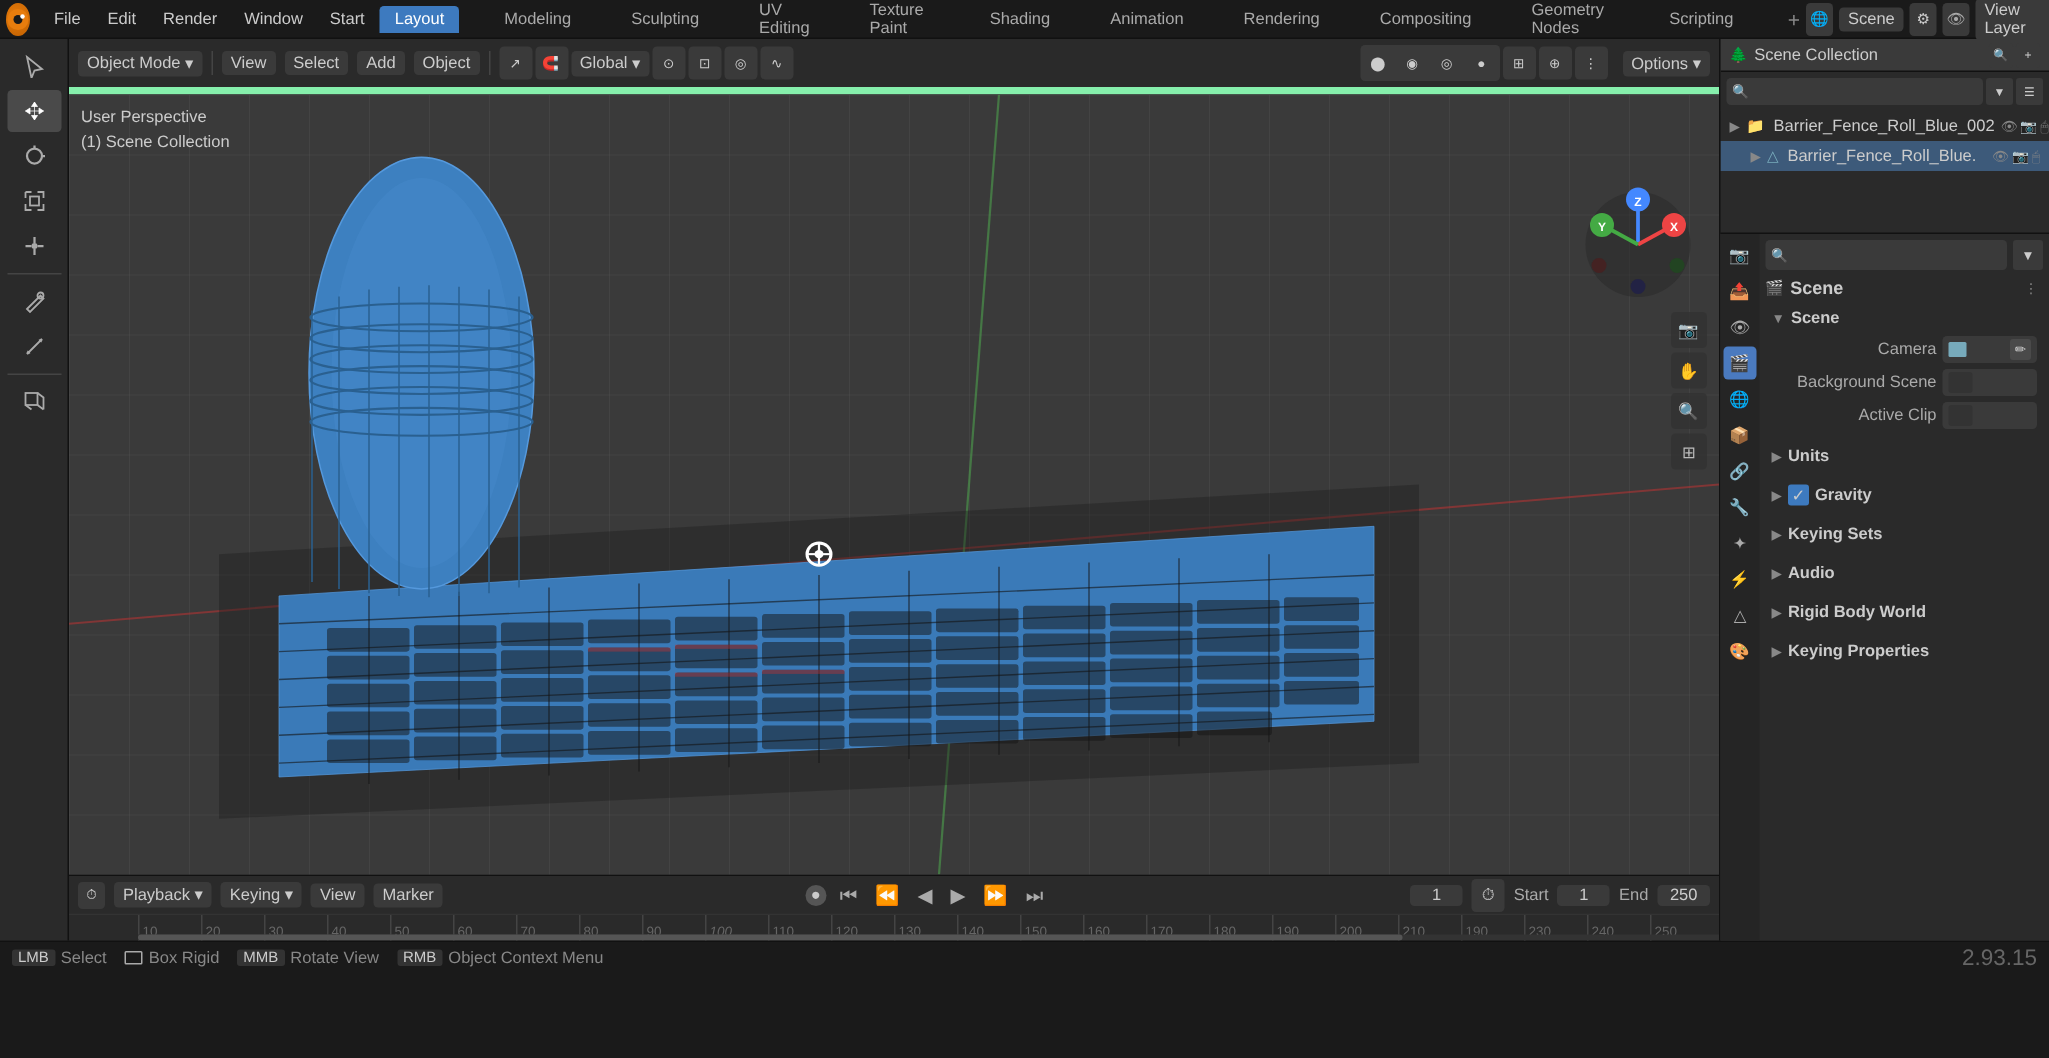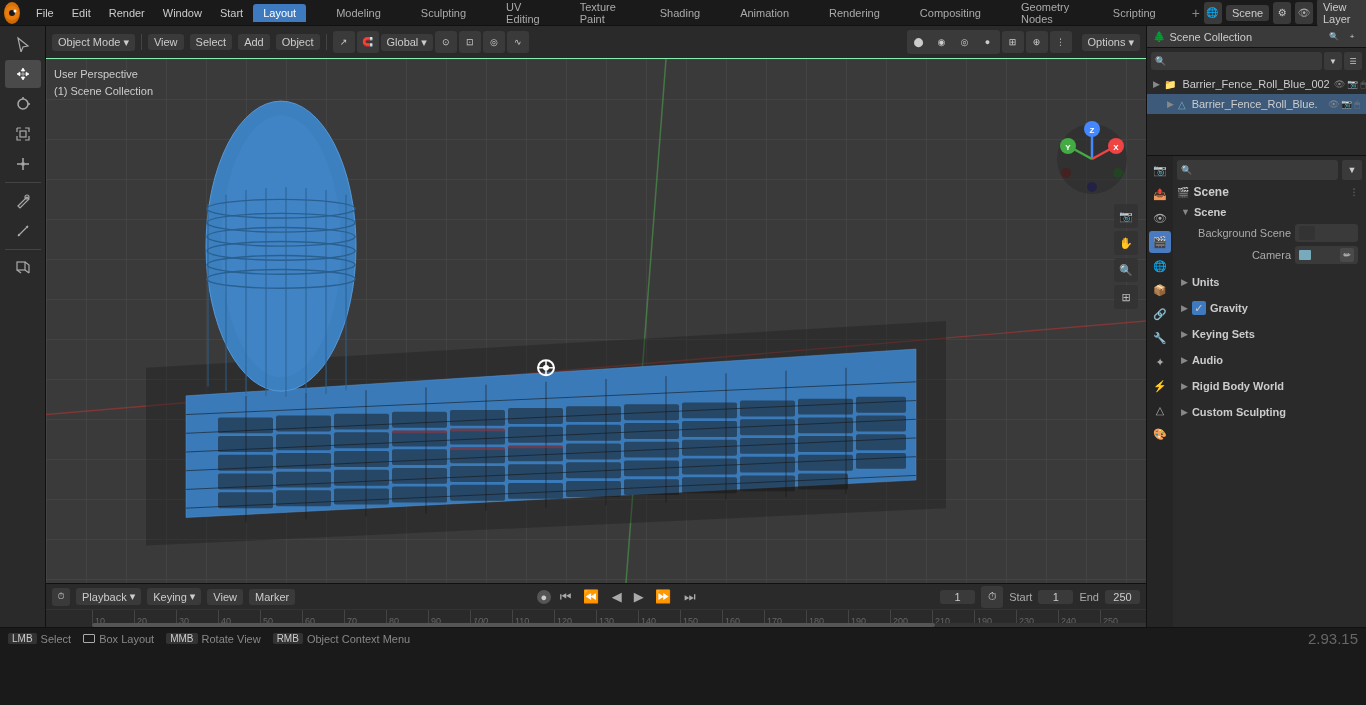--- a/index.html
+++ b/index.html
@@ -136,21 +136,21 @@
     }
 
     
     #viewport-header {
       height: 26px;
       background: #2a2a2a;
       display: flex;
       align-items: center;
       padding: 16px 6px;
       gap: 6px;
-      border-bottom: 1px solid #86efac;
+      border-bottom: 5px solid #86efac;
     }
     .vp-header-btn {
       padding: 2px 6px;
       border-radius: 3px;
       cursor: pointer;
       font-size: 11px;
       color: #ccc;
       background: #3a3a3a;
       border: none;
       display: flex; align-items: center; gap: 3px;
@@ -836,35 +836,41 @@
             <div style="margin-left:auto;width:16px;height:16px;display:flex;align-items:center;justify-content:center;cursor:pointer;font-size:9px;color:#888;">⋮</div>
           </div>
 
           <div class="prop-section">
             <div class="prop-section-header">
               <span class="prop-expand">▼</span>
               <span class="prop-section-title">Scene</span>
             </div>
 
             <div class="prop-row">
-              <div class="prop-label">Background Scene</div>
-              <div class="prop-value" style="display:flex;align-items:center;gap:4px;">
-                <div class="prop-bg-icon"></div>
-              </div>
-            </div>
-
-            <div class="prop-row">
               <div class="prop-label">Camera</div>
               <div class="prop-value" style="display:flex;align-items:center;gap:4px;">
                 <span style="width:12px;height:10px;background:#7ab;border-radius:1px;display:inline-block;"></span>
                 <span style="font-size:11px;color:#ccc;"></span>
                 <div style="margin-left:auto;width:14px;height:14px;background:#4a4a4a;border-radius:2px;display:flex;align-items:center;justify-content:center;font-size:9px;cursor:pointer;">✏</div>
               </div>
             </div>
 
+            <div class="prop-row">
+              <div class="prop-label">Background Scene</div>
+              <div class="prop-value" style="display:flex;align-items:center;gap:4px;">
+                <div class="prop-bg-icon"></div>
+              </div>
+            </div>
+
+            <div class="prop-row">
+              <div class="prop-label">Active Clip</div>
+              <div class="prop-value" style="display:flex;align-items:center;gap:4px;">
+                <div class="prop-bg-icon"></div>
+              </div>
+            </div>
           </div>
 
           <div class="prop-section">
             <div class="prop-section-header">
               <span class="prop-expand">▶</span>
               <span class="prop-section-title">Units</span>
             </div>
           </div>
 
           <div class="prop-section">
@@ -892,38 +898,38 @@
           <div class="prop-section">
             <div class="prop-section-header">
               <span class="prop-expand">▶</span>
               <span class="prop-section-title">Rigid Body World</span>
             </div>
           </div>
 
           <div class="prop-section">
             <div class="prop-section-header">
               <span class="prop-expand">▶</span>
-              <span class="prop-section-title">Custom Sculpting</span>
+              <span class="prop-section-title">Keying Properties</span>
             </div>
           </div>
 
         </div>
       </div>
     </div>
   </div>
 </div>
 
 <div id="status-bar">
   <div class="status-item">
     <span class="status-key">LMB</span>
     <span>Select</span>
   </div>
   <div class="status-item">
     <span style="width:12px;height:9px;border:1.5px solid #aaa;display:inline-block;border-radius:1px;"></span>
-    <span>Box Layout</span>
+    <span>Box Rigid</span>
   </div>
   <div class="status-item">
     <span class="status-key">MMB</span>
     <span>Rotate View</span>
   </div>
   <div class="status-item">
     <span class="status-key">RMB</span>
     <span>Object Context Menu</span>
   </div>
   <div class="status-version">2.93.15</div>

